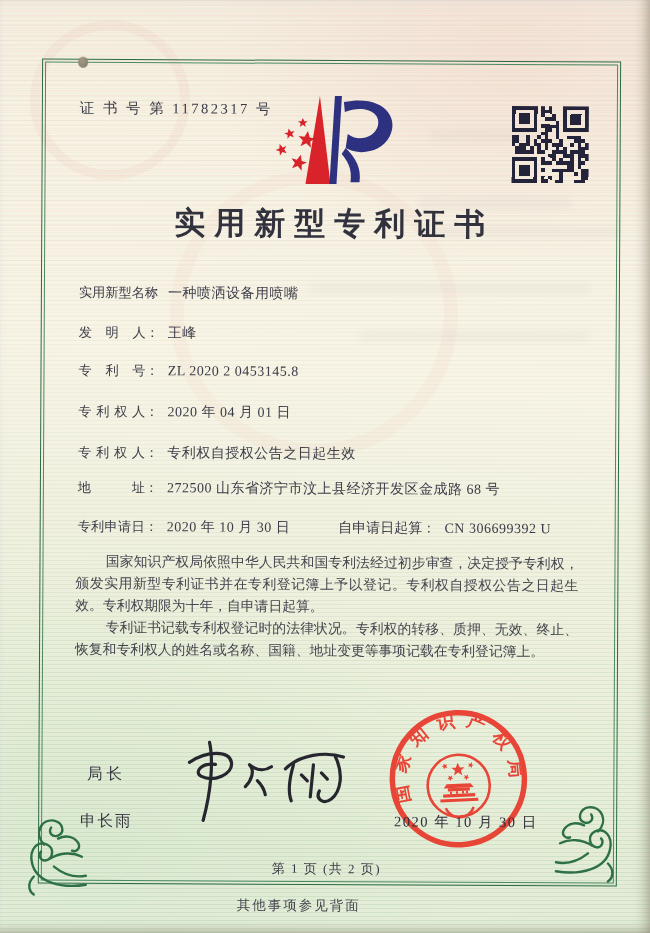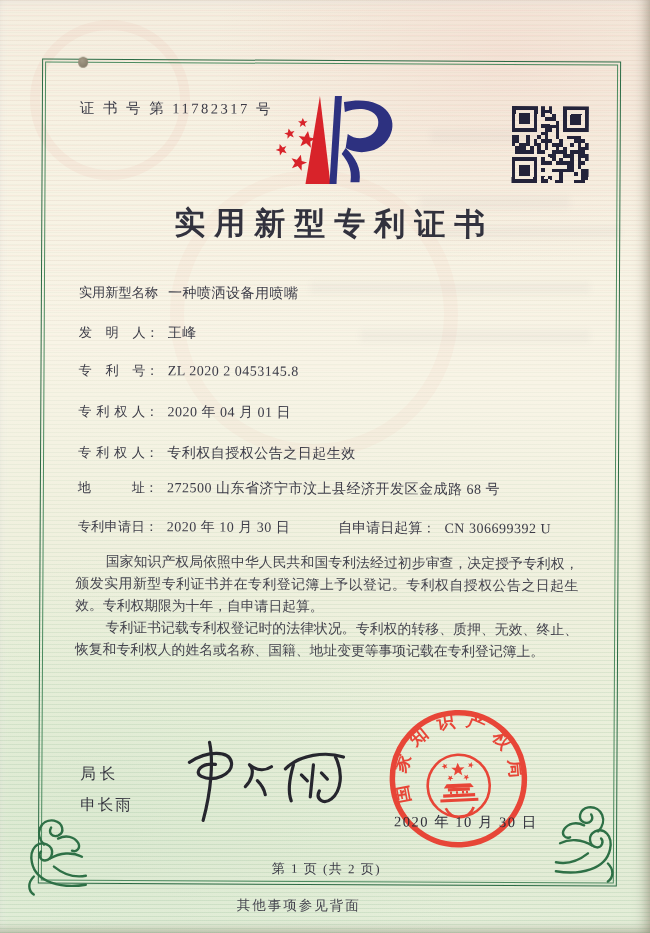--- a/index.html
+++ b/index.html
@@ -51,22 +51,22 @@
   .flabel{display:inline-block;width:67px;font-size:13.2px;text-align:justify;text-align-last:justify;vertical-align:baseline;}
   .fcolon{font-size:13.2px;}
   .fvalue{margin-left:9px;letter-spacing:.5px;}
   .grant-no{margin-left:48px;}
 
   .body-text{position:absolute;left:76px;top:552px;width:503px;color:#44444e;
     font-size:13.8px;line-height:22px;text-align:justify;}
   .body-text p{margin:0;text-indent:2.2em;}
 
   .officer{position:absolute;left:82px;top:765px;color:#35353f;font-size:15.5px;}
-  .officer .officer-title{letter-spacing:4px;}
-  .officer .officer-name{margin-top:10px;letter-spacing:2px;font-family:Liberation Mono, monospace;}
+  .officer .officer-title{letter-spacing:4px;text-align:center;}
+  .officer .officer-name{margin-top:26px;letter-spacing:2px;font-family:Liberation Mono, monospace;}
 
   .signature{position:absolute;left:175px;top:735px;}
 
   .seal{position:absolute;left:385px;top:703px;mix-blend-mode:multiply;opacity:.93;transform:rotate(-3deg);}
   .seal-date{position:absolute;left:396px;top:812px;width:140px;font-size:14.5px;letter-spacing:1.5px;
     color:#2f2f3a;white-space:nowrap;z-index:1;}
 
   .page-info{position:absolute;left:40px;top:860px;width:577px;text-align:center;
     font-size:13px;letter-spacing:1.5px;color:#3a3a46;}
   .back-note{position:absolute;left:0;top:897px;width:602px;text-align:center;

